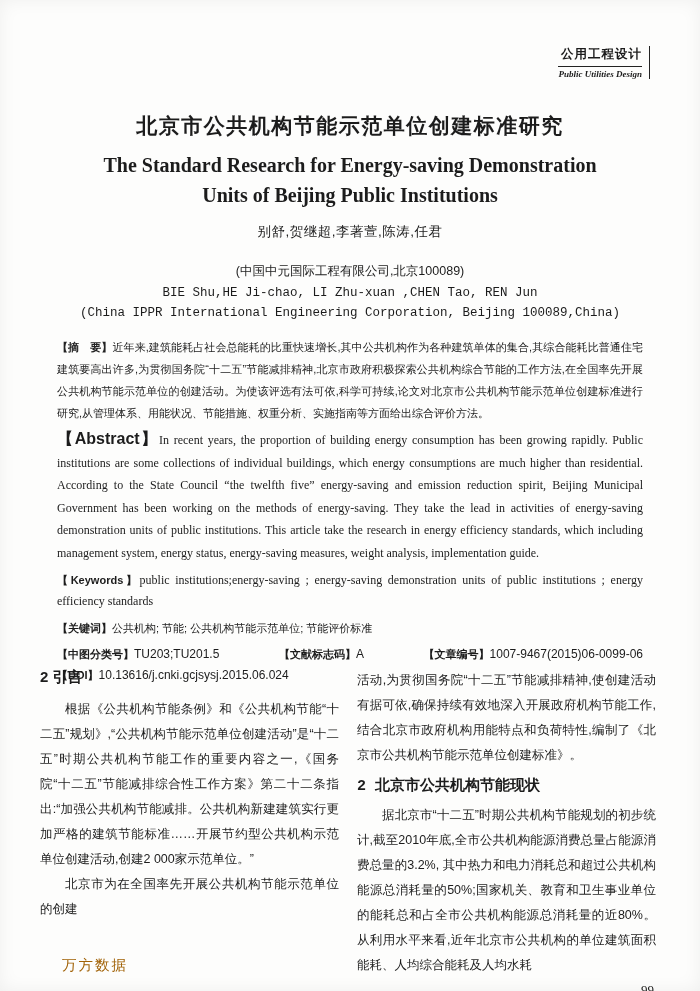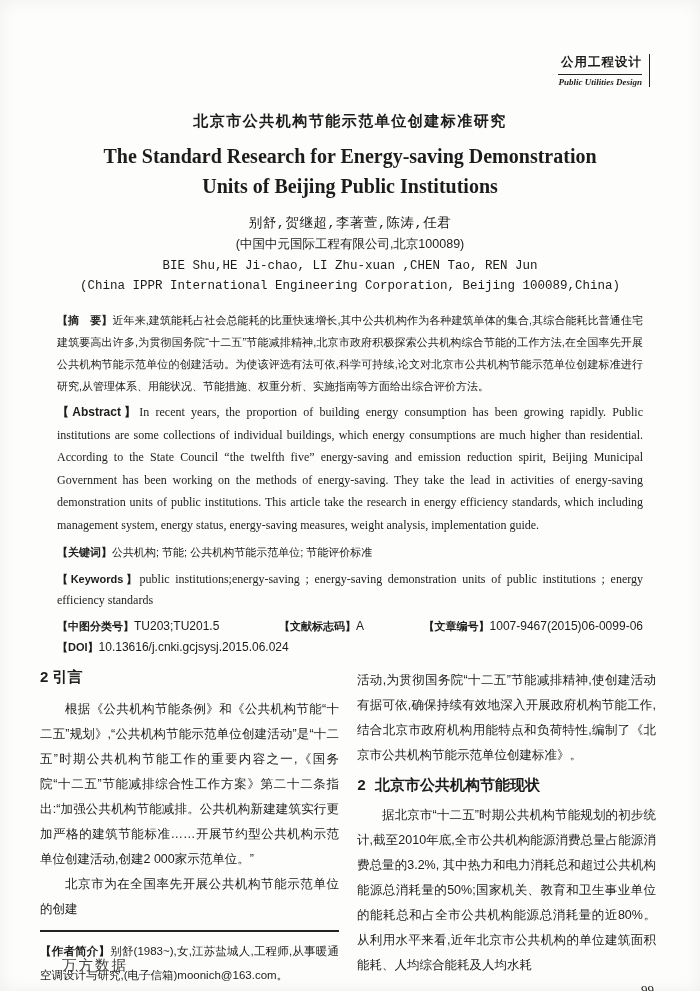--- a/index.html
+++ b/index.html
@@ -12,65 +12,65 @@
     overflow:hidden;
   }
   .page{
     position:absolute;inset:0;
     background:#fdfdfc;
     box-shadow:inset 0 0 18px rgba(0,0,0,0.06);
   }
 
   
   .col-header{
-    position:absolute;top:54px;right:50px;
+    position:absolute;top:46px;right:50px;
     text-align:right;
     border-right:1.5px solid #222;
     padding-right:7px;
   }
   .col-header .cn{
     font-size:12.5px;font-weight:bold;letter-spacing:1px;
     padding-bottom:3px;border-bottom:1.2px solid #222;
   }
   .col-header .en{
     font-family:"Liberation Serif","DejaVu Serif",serif;
     font-style:italic;font-weight:bold;
     font-size:9px;padding-top:2px;
   }
 
   .head{ text-align:center; }
   .title-cn{
     margin-top:112px;
-    font-size:15px;font-weight:bold;letter-spacing:1.5px;
+    font-size:21px;font-weight:bold;letter-spacing:1.5px;
   }
   .title-en{
     margin:10px auto 0;
     max-width:540px;
     font-family:"Liberation Serif","DejaVu Serif",serif;
     font-weight:bold;font-size:20px;line-height:30px;
   }
-  .authors-cn{ margin-top:13px;font-size:13.5px;letter-spacing:.5px;font-family:Liberation Mono, monospace; }
-  .affil-cn{ margin-top:4px;font-size:12.5px; }
+  .authors-cn{ margin-top:13px;font-size:13.5px;letter-spacing:.5px; }
+  .affil-cn{ margin-top:22px;font-size:12.5px; }
   .authors-en,.affil-en{
     font-family:Liberation Mono, monospace;
     margin-top:6px;font-size:12.5px;
   }
 
   .meta-block{
     margin:16px 57px 0 57px;
     text-align:justify;
   }
   .abstract-cn{ font-size:11px;line-height:22px;color:#222; }
   .abstract-cn .lbl,.kw .lbl,.meta-line .lbl,.doi-line .lbl{ font-weight:bold;font-size:11px; }
   .abstract-en{
     margin-top:4px;
     font-family:"Liberation Serif","DejaVu Serif",serif;
     font-size:12px;line-height:22.5px;
   }
-  .abstract-en .lbl{ font-family:"Liberation Sans","DejaVu Sans",sans-serif;font-weight:bold;font-size:12px; }
+  .abstract-en .lbl{ font-family:"Liberation Sans","DejaVu Sans",sans-serif;font-weight:bold;font-size:16px; }
   .kw{ margin-top:6px;font-size:11px;line-height:21px; }
   .kw.en{ font-family:"Liberation Serif","DejaVu Serif",serif;font-size:12px; }
   .kw.en .lbl{ font-family:"Liberation Sans","DejaVu Sans",sans-serif;font-weight:bold; }
   .meta-line{
     margin-top:8px;font-size:12px;
     display:flex;justify-content:space-between;
   }
   .doi-line{ margin-top:6px;font-size:12px; }
 
   
@@ -90,21 +90,21 @@
     margin-top:8px;border-top:2px solid #222;padding-top:7px;
     font-size:11.5px;line-height:24px;text-align:justify;
   }
   .footnote .lbl{ font-weight:bold; }
   .page-num{
     text-align:right;font-family:"Liberation Serif","DejaVu Serif",serif;
     font-size:13px;margin-top:4px;padding-right:2px;
   }
   .watermark{
     position:absolute;left:62px;bottom:16px;
-    font-size:14.5px;color:#404040;letter-spacing:2px;
+    font-size:14.5px;color:#a16207;letter-spacing:2px;
   }
 </style>
 </head>
 <body>
 
 <div class="page">
 
   <div class="col-header">
     <div class="cn">公用工程设计</div>
     <div class="en">Public Utilities Design</div>
@@ -117,39 +117,38 @@
     <div class="affil-cn">(中国中元国际工程有限公司,北京100089)</div>
     <div class="authors-en">BIE  Shu,HE  Ji-chao,  LI   Zhu-xuan ,CHEN Tao,  REN  Jun</div>
     <div class="affil-en">(China IPPR International  Engineering Corporation, Beijing 100089,China)</div>
   </div>
 
   <div class="meta-block">
     <div class="abstract-cn"><span class="lbl">【摘　要】</span><span>近年来,建筑能耗占社会总能耗的比重快速增长,其中公共机构作为各种建筑单体的集合,其综合能耗比普通住宅建筑要高出许多,为贯彻国务院“十二五”节能减排精神,北京市政府积极探索公共机构综合节能的工作方法,在全国率先开展公共机构节能示范单位的创建活动。为使该评选有法可依,科学可持续,论文对北京市公共机构节能示范单位创建标准进行研究,从管理体系、用能状况、节能措施、权重分析、实施指南等方面给出综合评价方法。</span></div>
 
     <div class="abstract-en"><span class="lbl">【Abstract】</span><span>In recent years, the proportion of building energy consumption has been growing rapidly. Public institutions are some collections of individual buildings, which energy consumptions are much higher than residential. According to the State Council “the twelfth five” energy-saving and emission reduction spirit, Beijing Municipal Government has been working on the methods of energy-saving. They take the lead in activities of energy-saving demonstration units of public institutions. This article take the research in energy efficiency standards, which including management system, energy status, energy-saving measures, weight analysis, implementation guide.</span></div>
 
+    <div class="kw en"><span class="lbl">【Keywords】</span><span>public institutions;energy-saving ; energy-saving demonstration  units of public institutions ; energy efficiency standards</span></div>
+
     <div class="kw"><span class="lbl">【关键词】</span><span>公共机构; 节能; 公共机构节能示范单位; 节能评价标准</span></div>
-
-    <div class="kw en"><span class="lbl">【Keywords】</span><span>public institutions;energy-saving ; energy-saving demonstration  units of public institutions ; energy efficiency standards</span></div>
 
     <div class="meta-line">
       <span><span class="lbl">【中图分类号】</span><span>TU203;TU201.5</span></span>
       <span><span class="lbl">【文献标志码】</span><span>A</span></span>
       <span><span class="lbl">【文章编号】</span><span>1007-9467(2015)06-0099-06</span></span>
     </div>
 
     <div class="doi-line"><span class="lbl">【DOI】</span><span>10.13616/j.cnki.gcjsysj.2015.06.024</span></div>
   </div>
 
   <div class="columns">
     <div class="col">
       <h3 class="sec-h">2  引言</h3>
       <p class="body-p">根据《公共机构节能条例》和《公共机构节能“十二五”规划》,“公共机构节能示范单位创建活动”是“十二五”时期公共机构节能工作的重要内容之一,《国务院“十二五”节能减排综合性工作方案》第二十二条指出:“加强公共机构节能减排。公共机构新建建筑实行更加严格的建筑节能标准……开展节约型公共机构示范单位创建活动,创建2 000家示范单位。”</p>
       <p class="body-p">北京市为在全国率先开展公共机构节能示范单位的创建</p>
-      <div class="footnote"><span class="lbl">【作者简介】</span><span>别舒(1983~),女,江苏盐城人,工程师,从事暖通空调设计与研究,(电子信箱)moonich@163.com。</span></div>
     </div>
 
     <div class="col">
       <p class="body-p noindent">活动,为贯彻国务院“十二五”节能减排精神,使创建活动有据可依,确保持续有效地深入开展政府机构节能工作,结合北京市政府机构用能特点和负荷特性,编制了《北京市公共机构节能示范单位创建标准》。</p>
       <h3 class="sec-h2">2  北京市公共机构节能现状</h3>
       <p class="body-p">据北京市“十二五”时期公共机构节能规划的初步统计,截至2010年底,全市公共机构能源消费总量占能源消费总量的3.2%, 其中热力和电力消耗总和超过公共机构能源总消耗量的50%;国家机关、教育和卫生事业单位的能耗总和占全市公共机构能源总消耗量的近80%。从利用水平来看,近年北京市公共机构的单位建筑面积能耗、人均综合能耗及人均水耗</p>
       <div class="page-num">99</div>
     </div>
   </div>
 

